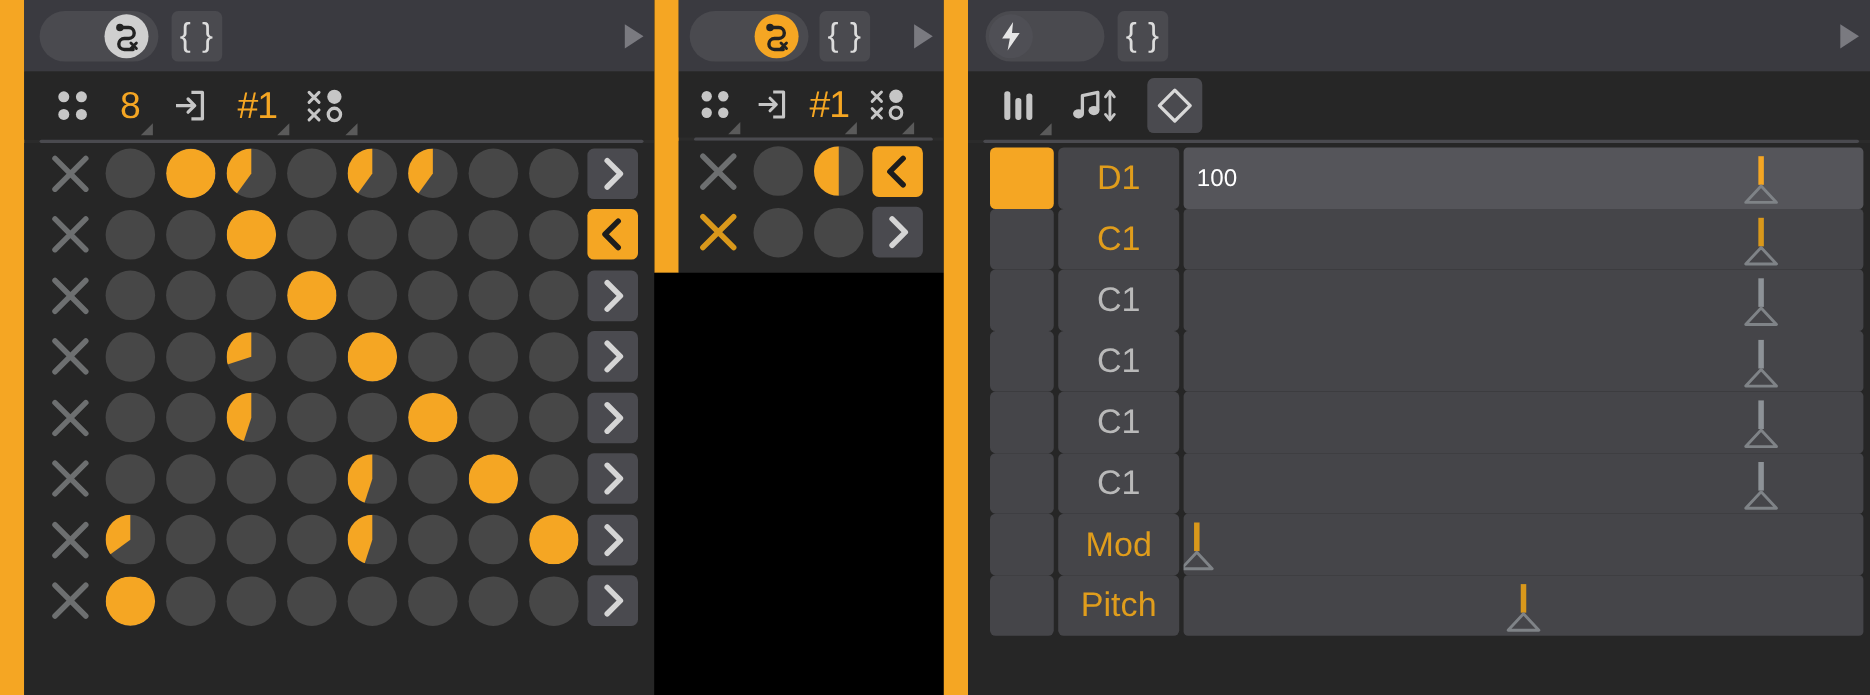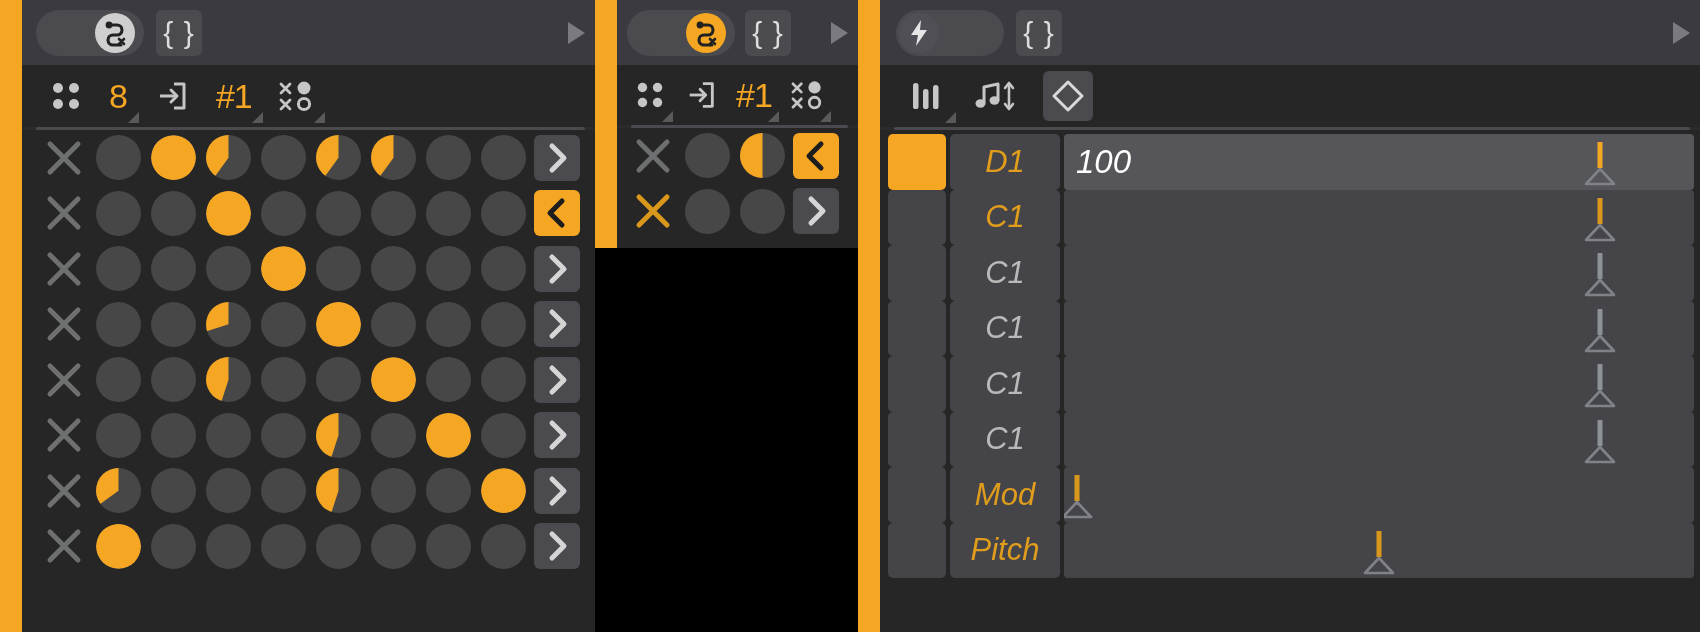--- a/index.html
+++ b/index.html
@@ -171,23 +171,22 @@
 
   
   .panel3 { flex: 1; background: #2b2b2b; }
   .panel3 .hdr { padding-left: 16px; }
   .panel3 .toolbar { padding-left: 16px; }
   .rows3 {
     flex: 1;
     background: #262626;
     display: flex;
     flex-direction: column;
-    padding: 4px 0 0 0;
+    padding: 4px 0 0 12px;
     min-height: 0;
-    font-style: italic;
   }
   .r3 {
     display: flex;
     align-items: stretch;
     height: 55.5px;
     flex: 0 0 55.5px;
     padding: 0 6px 0 8px;
     gap: 4px;
   }
   .swatch {
@@ -212,21 +211,21 @@
     background: #454549;
     border-radius: 4px;
     position: relative;
     overflow: hidden;
   }
   .slider.lit { background: #55555a; }
   .slider .val {
     position: absolute;
     left: 12px; top: 50%;
     transform: translateY(-50%);
-    font-size: 33px;
+    font-size: 22px;
     color: #ffffff;
   }
   .slider .stem {
     position: absolute;
     top: 8px;
     width: 5px; height: 26px;
     background: #d9981b;
     transform: translateX(-50%);
   }
   .slider .stem.bright { background: #f5a623; }

